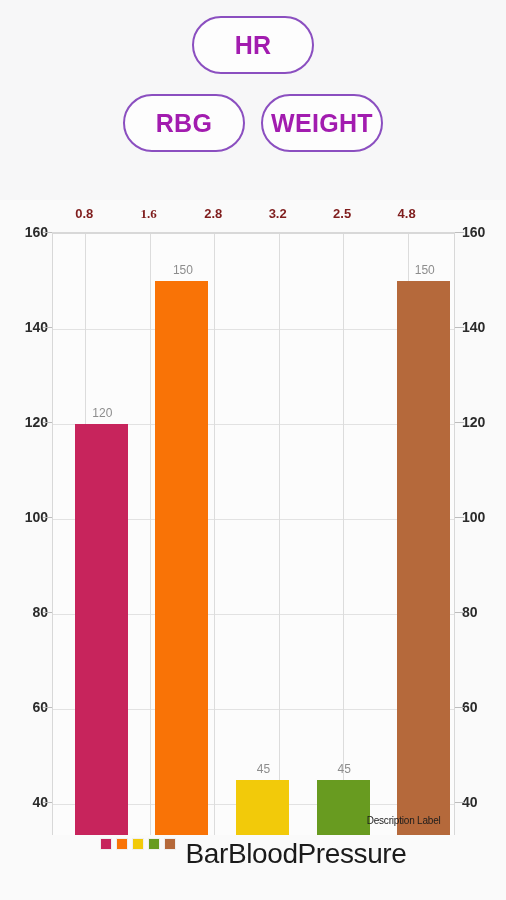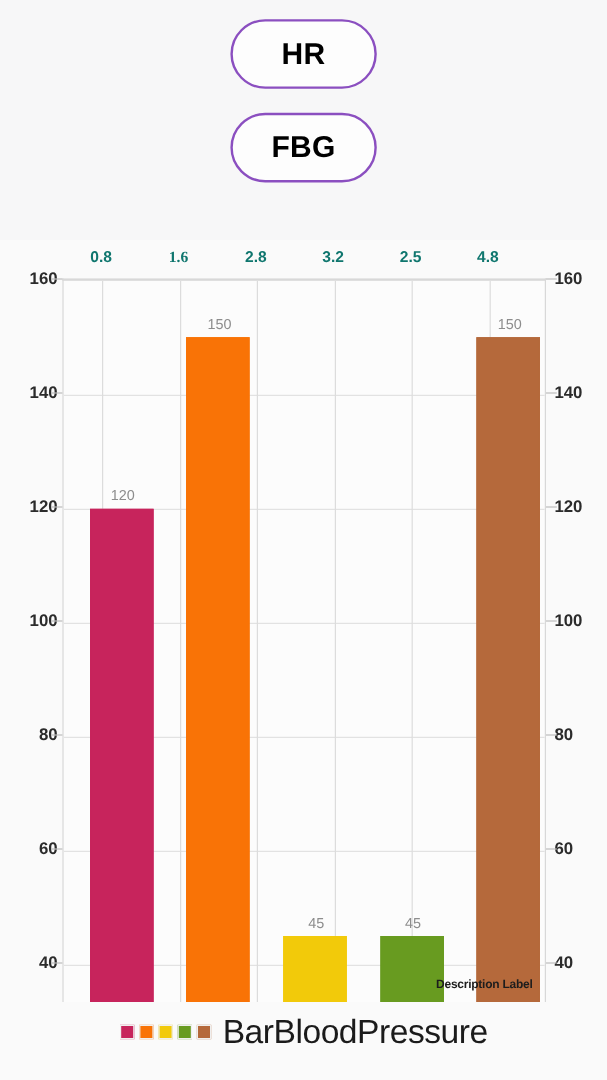--- a/index.html
+++ b/index.html
@@ -24,21 +24,21 @@
   }
   #btn-row-1 { margin-top: 16px; }
   #btn-row-2 { margin-top: 20px; }
 
   .pill {
     width: 122px;
     height: 58px;
     border: 2px solid #8b4fc0;
     border-radius: 40px;
     background: #fdfdfd;
-    color: #000000;
+    color: #a21caf;
     font-size: 25px;
     font-weight: bold;
     letter-spacing: 0.3px;
     display: flex;
     align-items: center;
     justify-content: center;
     box-sizing: border-box;
     cursor: pointer;
     user-select: none;
   }
@@ -83,21 +83,21 @@
     background: #e2e2e2;
   }
 
   
   .xtick {
     position: absolute;
     top: 6px;
     transform: translateX(-50%);
     font-size: 13px;
     font-weight: bold;
-    color: #0f766e;
+    color: #7f1d1d;
     white-space: nowrap;
   }
 
   
   .ytick {
     position: absolute;
     font-size: 14px;
     font-weight: bold;
     color: #2b2b2b;
     white-space: nowrap;
@@ -125,36 +125,35 @@
     position: absolute;
     transform: translateX(-50%);
     font-size: 12px;
     color: #8d8d8d;
     white-space: nowrap;
   }
 
   #desc-label {
     position: absolute;
     font-size: 10px;
-    font-weight: bold;
+    font-weight: normal;
     color: #1d1d1d;
     white-space: nowrap;
     letter-spacing: -0.2px;
     text-align: right;
   }
 
   
   #legend {
     position: absolute;
     left: 0;
     top: 838px;
     width: 506px;
     height: 44px;
     display: flex;
-    align-items: center;
     justify-content: center;
   }
   #legend-swatches {
     display: flex;
     gap: 4px;
     margin-right: 10px;
   }
   .swatch {
     width: 12px;
     height: 12px;
@@ -171,21 +170,24 @@
 </head>
 <body>
 
 <div id="btn-row-1" class="btn-row">
     <div class="pill">
       <span>HR</span>
     </div>
   </div>
 <div id="btn-row-2" class="btn-row">
     <div class="pill">
-      <span>FBG</span>
+      <span>RBG</span>
+    </div>
+    <div class="pill">
+      <span>WEIGHT</span>
     </div>
   </div>
 
 <div id="chart-area">
   <div id="plot">
       <div class="hgrid" style="top: 94.9606px;"></div>
       <div class="hgrid" style="top: 189.921px;"></div>
       <div class="hgrid" style="top: 284.882px;"></div>
       <div class="hgrid" style="top: 379.843px;"></div>
       <div class="hgrid" style="top: 474.803px;"></div>

